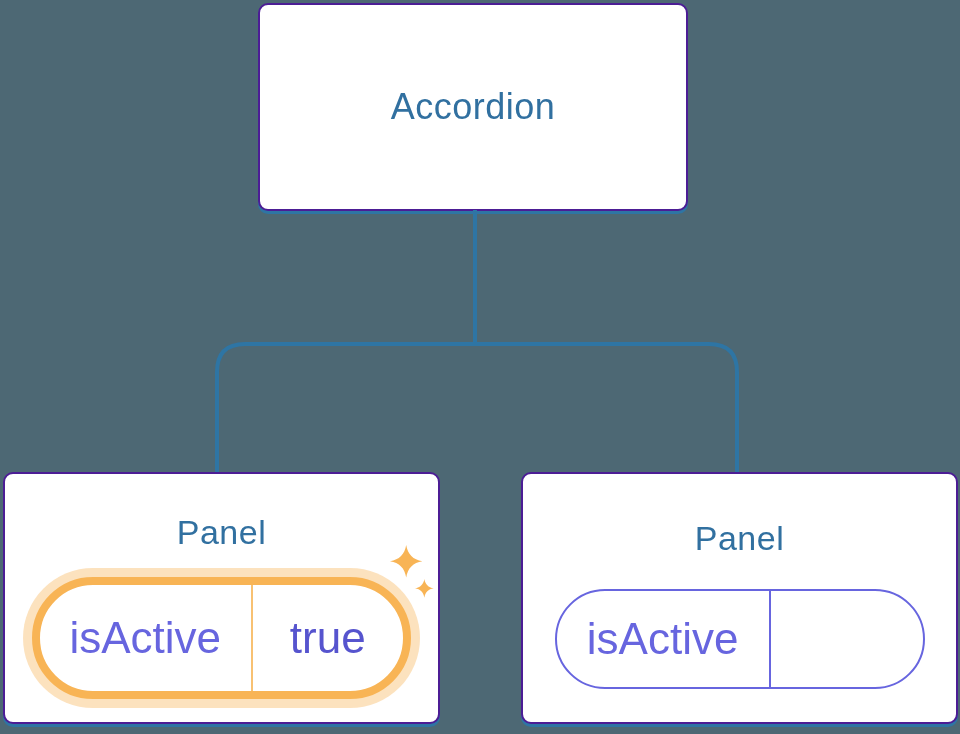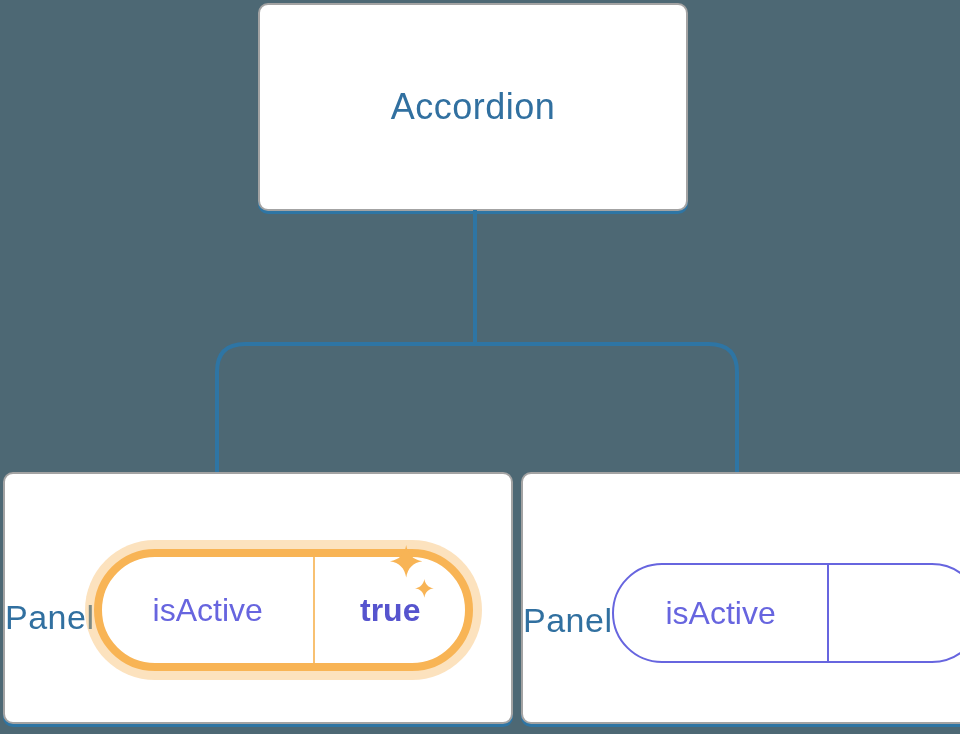--- a/index.html
+++ b/index.html
@@ -8,38 +8,38 @@
     background:#4D6874;
     font-family:"Liberation Sans",sans-serif;
     position:relative;overflow:hidden;
   }
   .stage{position:absolute;inset:0;}
 
   
   .node{
     position:absolute;
     background:#FFFFFF;
-    border:2px solid #a3a3a3;
+    border:2px solid #4c1d95;
     border-radius:10px;
     box-shadow:0 3px 0 0 #2E75A4;
     box-sizing:border-box;
   }
   .node-root{
     left:258px;top:3px;width:430px;height:208px;
     display:flex;align-items:center;justify-content:center;
   }
   .node-root .node-label{
     color:#3170A0;font-size:36px;font-weight:500;letter-spacing:.5px;
   }
 
   .connector-svg{position:absolute;left:0;top:210px;}
 
   .panel{
-    left:3px;top:472px;width:510px;height:252px;
-    display:flex;flex-direction:row;align-items:center;
+    left:3px;top:472px;width:437px;height:252px;
+    display:flex;flex-direction:column;align-items:center;
   }
   .panel-right{left:521px;}
   .panel-title{
     color:#3170A0;font-size:34px;font-weight:500;line-height:41px;letter-spacing:.5px;
   }
   .panel-left .panel-title{margin-top:38px;}
   .panel-right .panel-title{margin-top:44px;}
 
   
   .pill{
@@ -54,25 +54,25 @@
     border:8px solid #F8B455;
     box-shadow:0 0 0 9px rgba(248,180,85,0.38);
   }
   .pill-inactive{
     margin-top:30px;
     width:366px;height:96px;
     border:2px solid #6765DF;
   }
   .pill-cell{
     display:flex;align-items:center;justify-content:center;
-    font-size:32px;color:#6765DF;
+    font-size:44px;color:#6765DF;
   }
   .pill-key{width:58%;}
   .pill-value{flex:1;}
-  .pill-active .pill-value{font-weight:700;color:#5654CE;}
+  .pill-active .pill-value{font-weight:400;color:#5654CE;}
   .pill-divider{width:2px;}
   .pill-active .pill-divider{background:#F8C172;}
   .pill-inactive .pill-divider{background:#6765DF;}
 
   .sparkles{position:absolute;left:376px;top:64px;}
 </style>
 </head>
 <body>
 
 <div class="stage">

